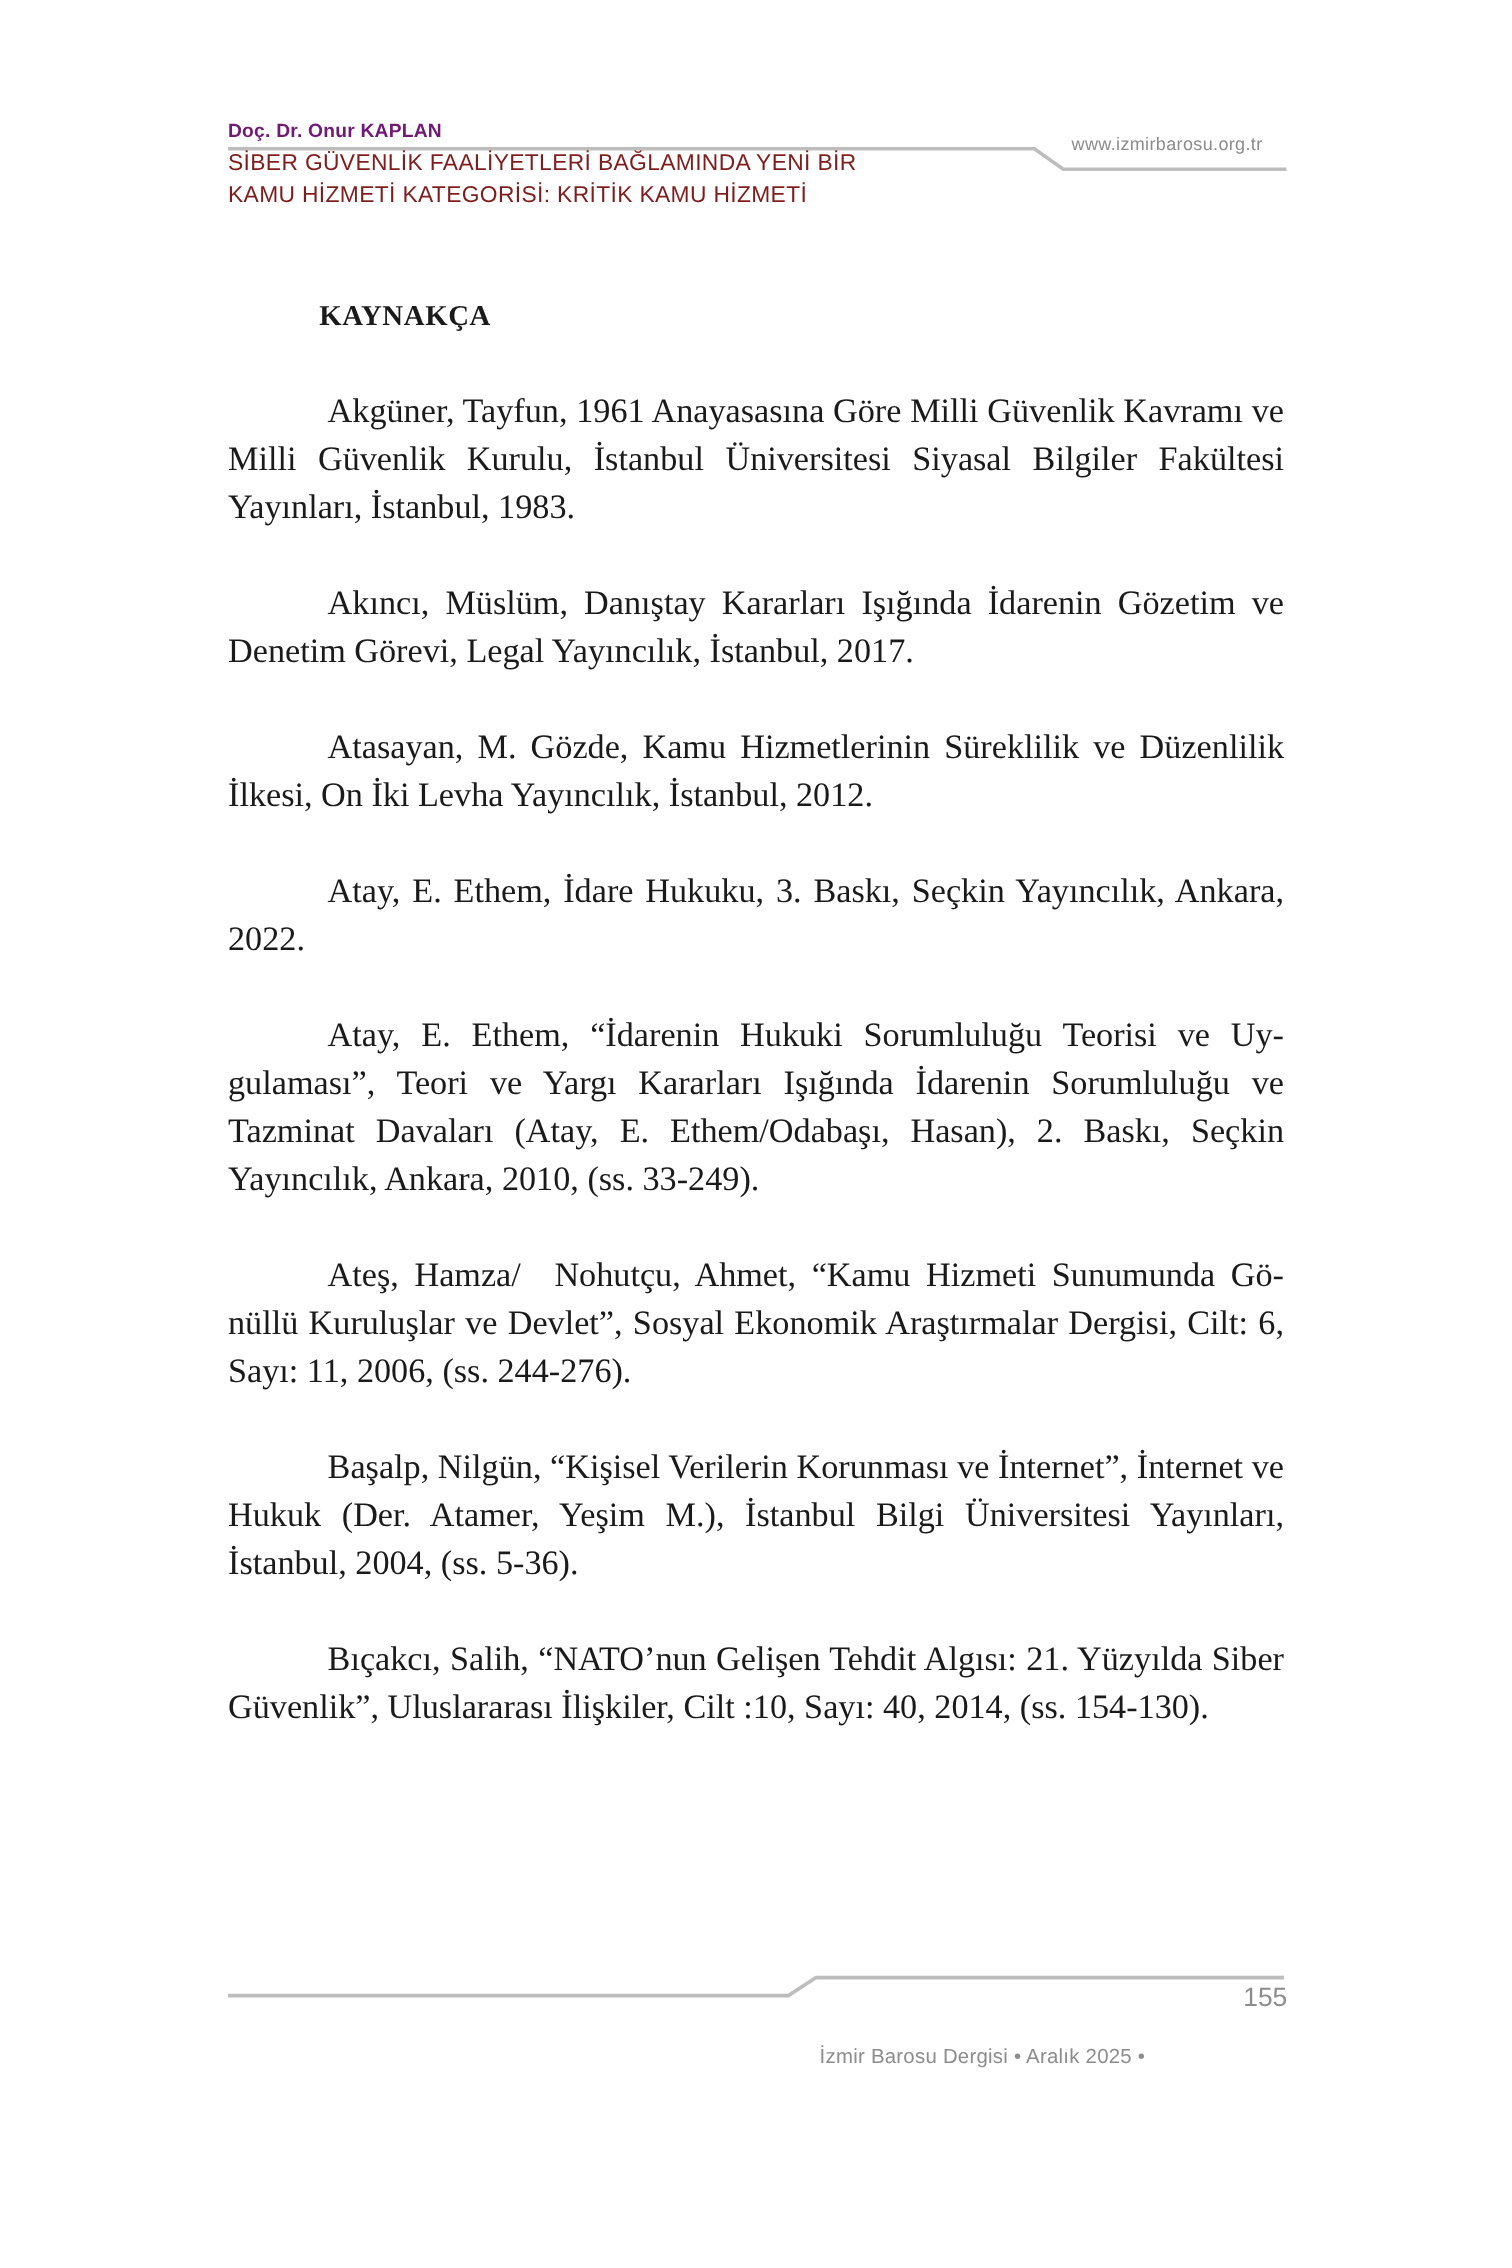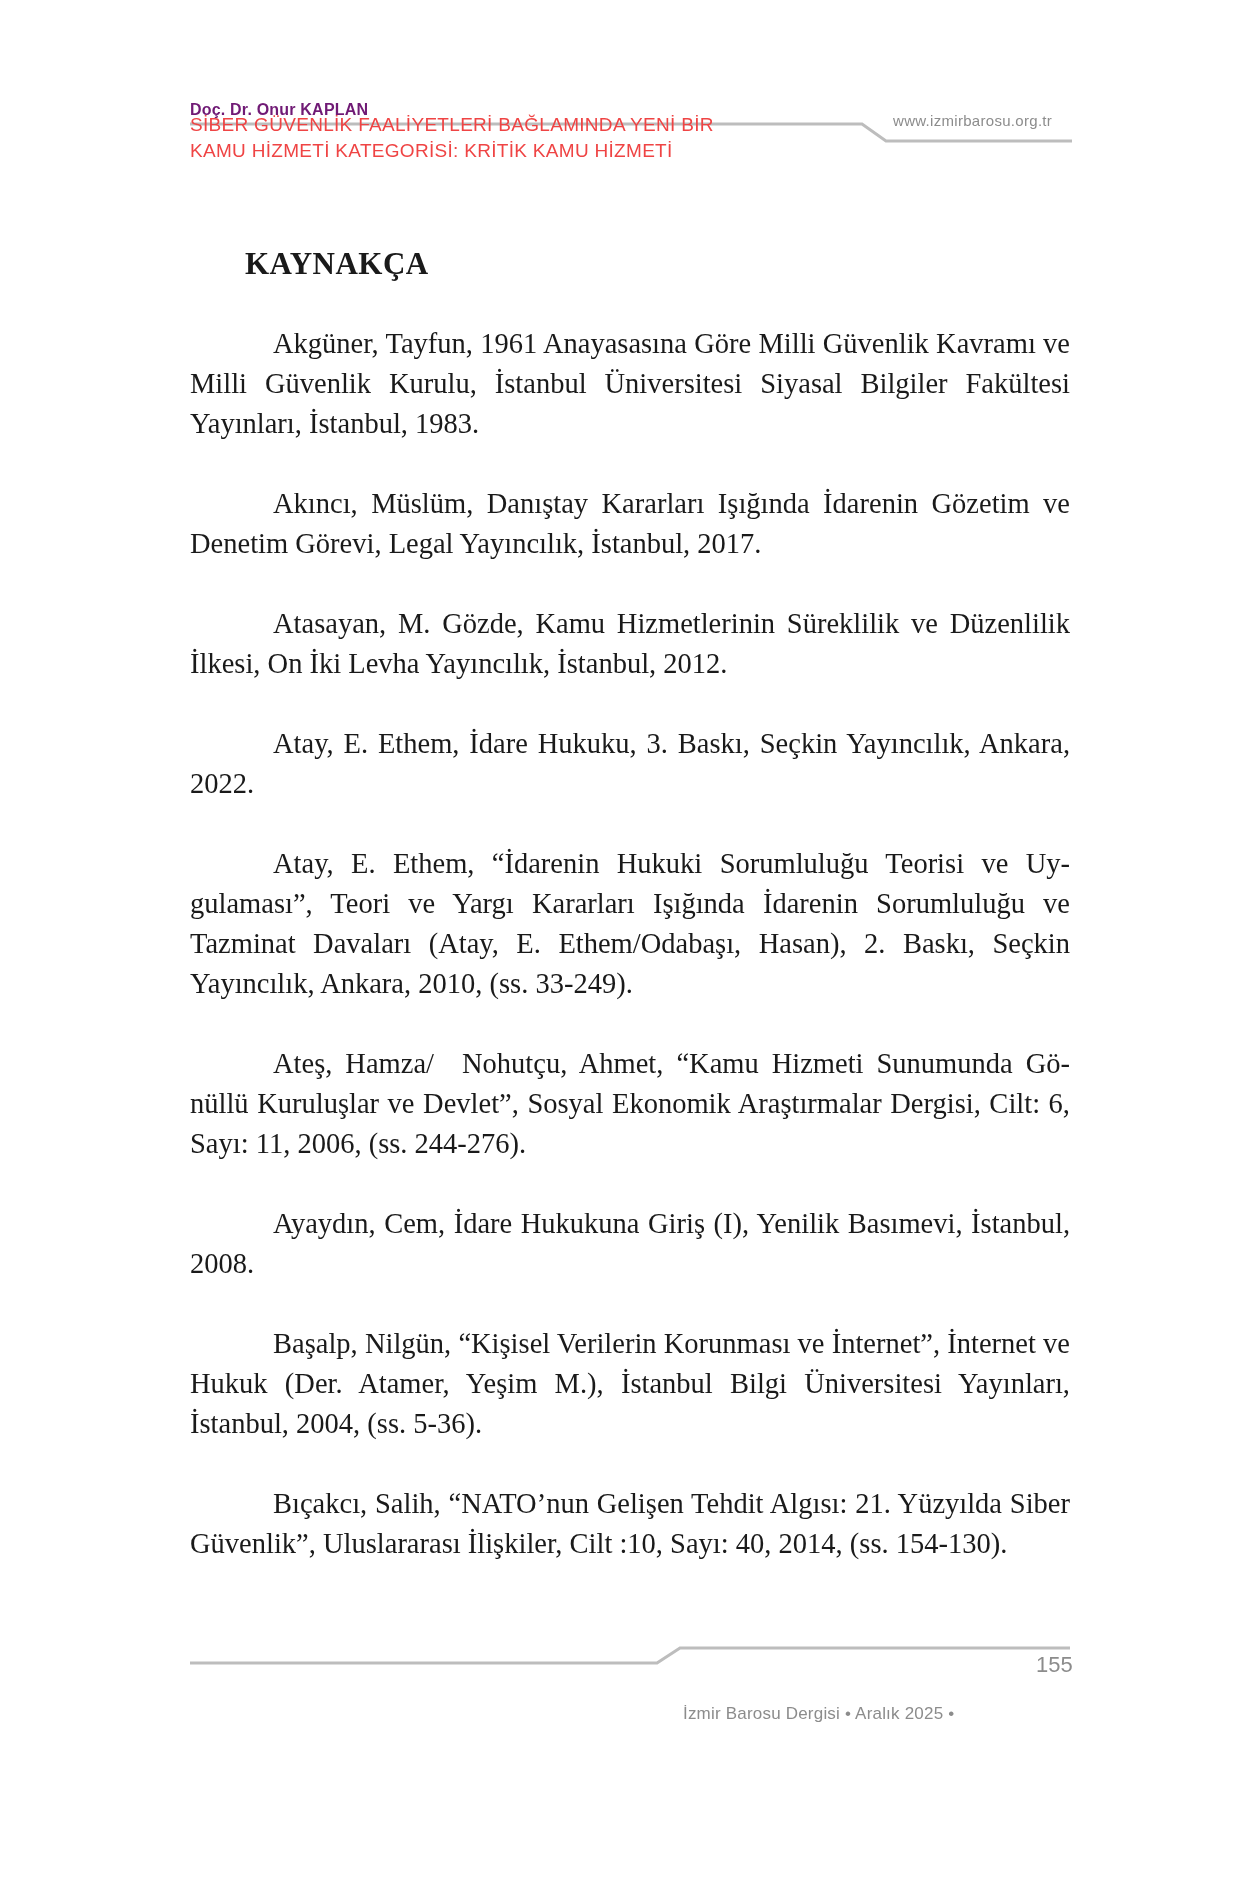--- a/index.html
+++ b/index.html
@@ -17,25 +17,25 @@
       top: 101px;
       font-family: "Liberation Sans", sans-serif;
       font-weight: bold;
       font-size: 16px;
       color: #701a75;
       letter-spacing: 0.2px;
     }
     .hdr-title {
       position: absolute;
       left: 190px;
-      top: 112px;
+      top: 124px;
       font-family: "Liberation Sans", sans-serif;
       font-size: 19px;
       line-height: 26px;
-      color: #ef4444;
+      color: #7f1d1d;
       letter-spacing: 0.3px;
     }
     .hdr-title div { white-space: nowrap; }
     .hdr-url {
       position: absolute;
       left: 893px;
       top: 112px;
       font-family: "Liberation Sans", sans-serif;
       font-size: 15px;
       color: #8c8c8c;
@@ -52,23 +52,23 @@
     .content {
       position: absolute;
       left: 190px;
       top: 244px;
       width: 880px;
       color: #1a1a1a;
       font-size: 28.5px;
       line-height: 40px;
     }
     .section-title {
-      margin: 0 0 40px 55px;
+      margin: 0 0 40px 76px;
       font-weight: bold;
-      font-size: 31px;
+      font-size: 24px;
       line-height: 40px;
       letter-spacing: 0.5px;
     }
     .entry {
       margin: 0 0 40px 0;
       text-indent: 55px;
       text-align: justify;
       hyphens: manual;
     }
     .entry b { font-weight: normal; margin-left: 28px; }
@@ -108,20 +108,19 @@
 
 <div class="content">
   <div class="section-title">KAYNAKÇA</div>
   <div id="ref-list">
       <p class="entry"><b>Akgüner,</b><span> Tayfun, 1961 Anayasasına Göre Milli Güvenlik Kavramı ve Milli Güvenlik Kurulu, İstanbul Üniversitesi Siyasal Bilgiler Fakültesi Yayınları, İstanbul, 1983.</span></p>
       <p class="entry"><b>Akıncı,</b><span> Müslüm, Danıştay Kararları Işığında İdarenin Gözetim ve Denetim Görevi, Legal Yayıncılık, İstanbul, 2017.</span></p>
       <p class="entry"><b>Atasayan,</b><span> M. Gözde, Kamu Hizmetlerinin Süreklilik ve Düzenlilik İlkesi, On İki Levha Yayıncılık, İstanbul, 2012.</span></p>
       <p class="entry"><b>Atay, E.</b><span> Ethem, İdare Hukuku, 3. Baskı, Seçkin Yayıncılık, Ankara, 2022.</span></p>
       <p class="entry"><b>Atay, E.</b><span> Ethem, “İdarenin Hukuki Sorumluluğu Teorisi ve Uy­gulaması”, Teori ve Yargı Kararları Işığında İdarenin Sorumluluğu ve Tazminat Davaları (Atay, E. Ethem/Odabaşı, Hasan), 2. Baskı, Seçkin Yayıncılık, Ankara, 2010, (ss. 33-249).</span></p>
       <p class="entry"><b>Ateş,</b><span> Hamza/</span><b>Nohutçu,</b><span> Ahmet, “Kamu Hizmeti Sunumunda Gö­nüllü Kuruluşlar ve Devlet”, Sosyal Ekonomik Araştırmalar Dergisi, Cilt: 6, Sayı: 11, 2006, (ss. 244-276).</span></p>
-      <p class="entry"><b>Ayaydın,</b><span> Cem, İdare Hukukuna Giriş (I), Yenilik Basımevi, İstan­bul, 2008.</span></p>
       <p class="entry"><b>Başalp,</b><span> Nilgün, “Kişisel Verilerin Korunması ve İnternet”, İnternet ve Hukuk (Der. Atamer, Yeşim M.), İstanbul Bilgi Üniversitesi Yayınla­rı, İstanbul, 2004, (ss. 5-36).</span></p>
       <p class="entry"><b>Bıçakcı,</b><span> Salih, “NATO’nun Gelişen Tehdit Algısı: 21. Yüzyılda Siber Güvenlik”, Uluslararası İlişkiler, Cilt :10, Sayı: 40, 2014, (ss. 154-130).</span></p>
     </div>
 </div>
 
 <div class="footer-text">İzmir Barosu Dergisi • Aralık 2025 •</div>
 <div class="footer-page">155</div>
 
 </body></html>

